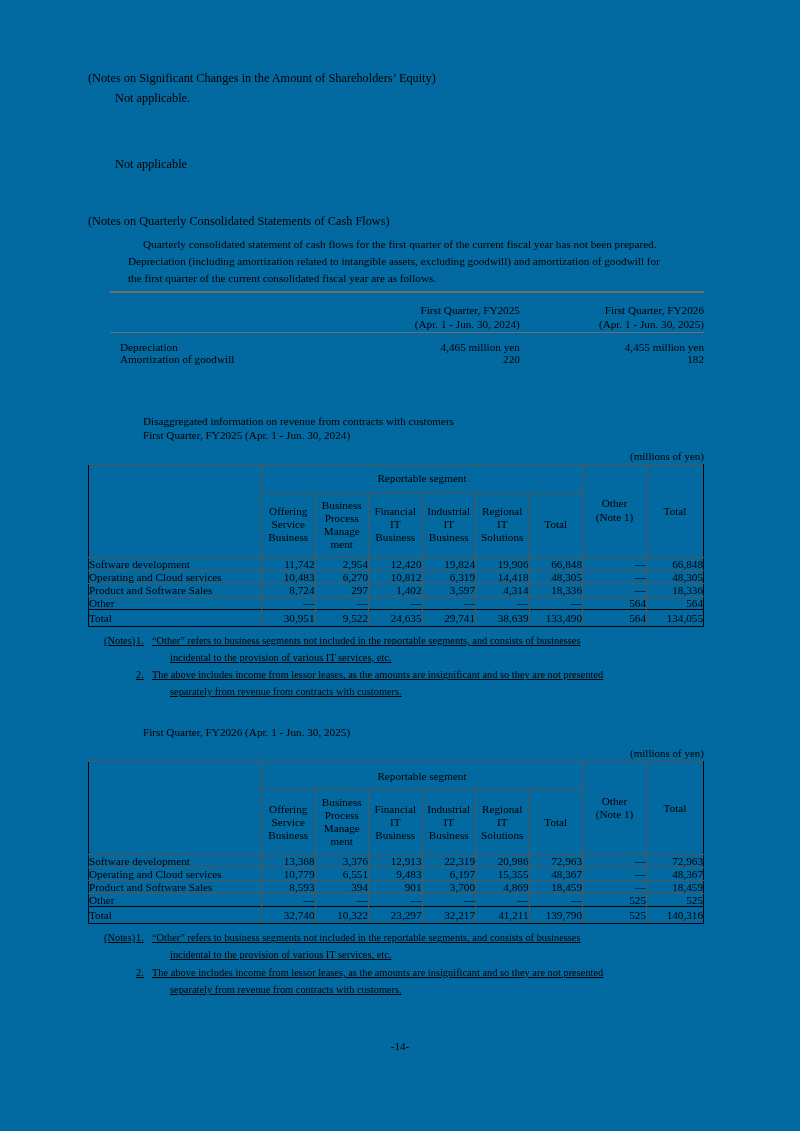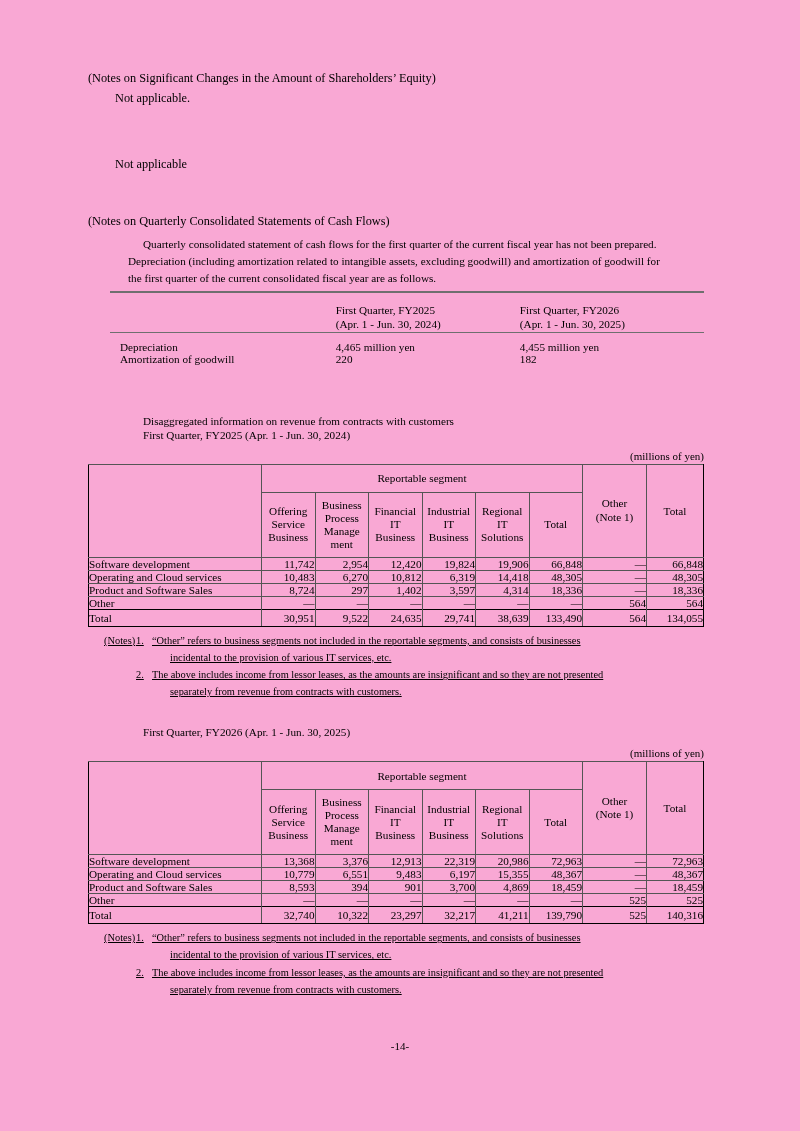--- a/index.html
+++ b/index.html
@@ -9,21 +9,21 @@
   }
   body {
     font-family: "Liberation Serif", "DejaVu Serif", serif;
     color: #000000;
   }
   .page {
     position: relative;
     width: 800px;
     height: 1131px;
     margin: 0 auto;
-    background: #f9a8d4;
+    background: #0369a1;
     box-sizing: border-box;
     overflow: hidden;
   }
   .content {
     position: absolute;
     left: 88px;
     top: 0;
     width: 616px;
   }
 
@@ -66,21 +66,21 @@
   }
   .dep-rule-top {
     border-top: 2.2px solid #6f6f6f;
   }
   .dep-rule-mid {
     border-top: 1.3px solid #6f6f6f;
   }
   .dep-spacer-sm { height: 11px; }
   .dep-spacer-xs { height: 8px; }
   .dep-col-label { width: 38%; }
-  .dep-col-val { width: 31%; text-align: left; }
+  .dep-col-val { width: 31%; text-align: right; }
   .dep-head-line { line-height: 1.22; }
   .dep-data-row td { padding: 3px 0 3px 0; }
   .dep-data-row td.dep-col-label { padding-left: 10px; text-align: left; }
 
   
   .tbl-caption {
     margin-left: 55px;
     font-size: 11.2px;
     line-height: 1.0;
   }

